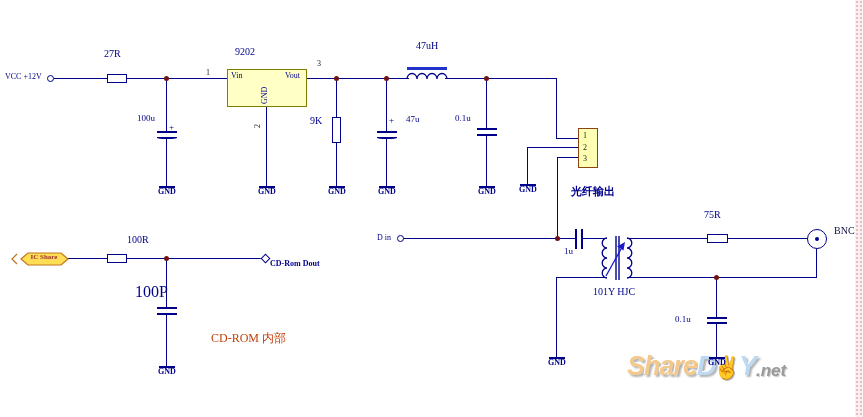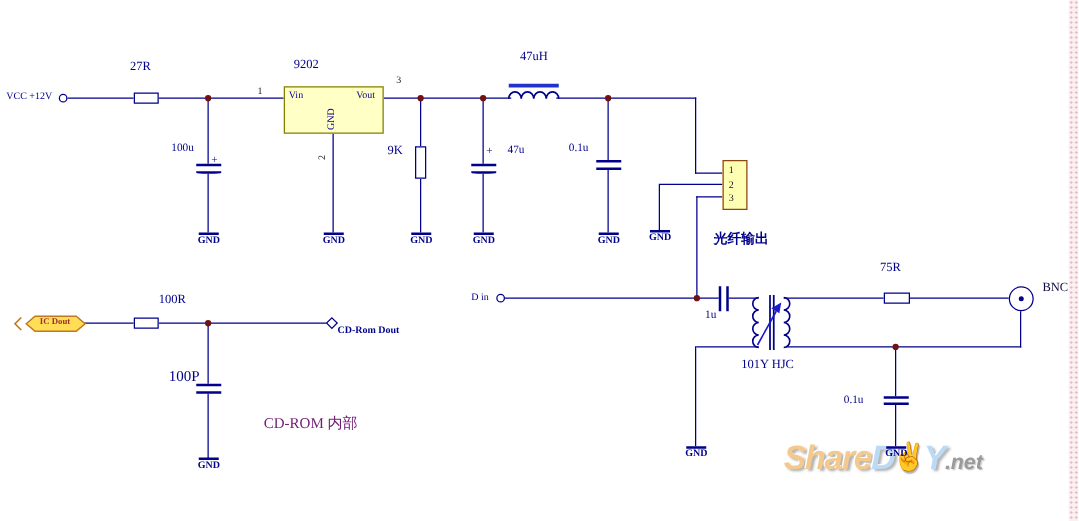--- a/index.html
+++ b/index.html
@@ -12,21 +12,21 @@
   .dot{position:absolute;width:5px;height:5px;border-radius:50%;background:#6E1212;}
   .res{position:absolute;background:#fff;border:1px solid #00008B;box-sizing:border-box;}
   .plate{position:absolute;background:#00008B;}
   .gbar{position:absolute;width:16px;height:2px;background:#00008B;}
   .glbl{position:absolute;width:26px;text-align:center;color:#00008B;font-size:8px;font-weight:bold;line-height:1;}
   .term{position:absolute;width:5px;height:5px;border:1px solid #00008B;border-radius:50%;background:#fff;}
   .diamond{position:absolute;width:5px;height:5px;border:1px solid #00008B;background:#fff;transform:rotate(45deg);}
   .icbox{position:absolute;background:#FFFFC6;border:1px solid #7F7F00;box-sizing:border-box;}
   .connbox{position:absolute;background:#FFFFB4;border:1px solid #8B4513;box-sizing:border-box;}
   .vtext{position:absolute;writing-mode:vertical-rl;transform:rotate(180deg);color:#00008B;font-size:8px;line-height:1;}
-  .wm{position:absolute;left:627px;top:351px;display:flex;align-items:flex-start;z-index:1;
+  .wm{position:absolute;left:627px;top:351px;display:flex;align-items:center;z-index:1;
       font-family:"Liberation Sans",sans-serif;font-style:italic;font-weight:bold;}
   .wm .sh{font-size:27px;color:#F3C98E;letter-spacing:-1px;text-shadow:-1px -1px 0 #fff,2px 2px 2px #B0B0B0;}
   .wm .bl{font-size:27px;color:#BDDAF4;letter-spacing:-1px;text-shadow:-1px -1px 0 #fff,2px 2px 2px #B0B0B0;}
   .wm .hand{font-size:22px;font-style:normal;color:#BDDAF4;margin:2px -2px 0 -2px;text-shadow:1px 1px 1px #B0B0B0;}
   .wm .net{font-size:17px;color:#9A9A9A;margin-top:9px;text-shadow:1px 1px 1px #C8C8C8;}
   .edge{position:absolute;right:0;top:0;width:8px;height:417px;background:#FAF0F2;
         background-image:radial-gradient(#E7BCC4 30%,rgba(0,0,0,0) 31%);background-size:4px 4px;}
   svg{position:absolute;overflow:visible;}
 </style>
 </head>
@@ -140,29 +140,29 @@
   <div class="glbl" style="left:544px;top:359px;z-index:2;">GND</div>
   <div class="gbar" style="left:709px;top:357px;z-index:2;"></div>
   <div class="glbl" style="left:704px;top:359px;z-index:2;">GND</div>
   <div class="gbar" style="left:159px;top:366px;"></div>
   <div class="glbl" style="left:154px;top:368px;">GND</div>
 
   <svg style="left:10px;top:251px;" width="64" height="16">
     <path d="M7,3 L2,8 L7,13" stroke="#C07820" stroke-width="1.3" fill="none"></path>
     <polygon points="11,8 18,2 51,2 58,8 51,14 18,14" fill="#FFDD55" stroke="#C07820" stroke-width="1.2"></polygon>
   </svg>
-  <div class="lbl" style="left:24px;top:254px;width:40px;text-align:center;font-size:7px;font-weight:bold;color:#A03030;">IC Dout</div>
+  <div class="lbl" style="left:24px;top:254px;width:40px;text-align:center;font-size:7px;font-weight:bold;color:#A03030;">IC Share</div>
   <div class="lbl" style="left:105px;top:235px;font-size:10px;margin-left:22px;">100R</div>
   <div class="res" style="left:107px;top:254px;width:20px;height:9px;"></div>
-  <div class="lbl" style="left:135px;top:295px;font-size:12px;">100P</div>
+  <div class="lbl" style="left:135px;top:284px;font-size:16px;">100P</div>
   <div class="plate" style="left:157px;top:307px;width:20px;height:2px;"></div>
   <div class="plate" style="left:157px;top:313px;width:20px;height:2px;"></div>
   <div class="diamond" style="left:262px;top:255px;"></div>
   <div class="lbl" style="left:270px;top:260px;font-size:8px;font-weight:bold;">CD-Rom Dout</div>
-  <div class="lbl" style="left:211px;top:332px;font-size:12px;color:#701a75;">CD-ROM 内部</div>
+  <div class="lbl" style="left:211px;top:332px;font-size:12px;color:#c2410c;">CD-ROM 内部</div>
 
   <div class="lbl" style="left:377px;top:234px;font-size:8px;">D in</div>
   <div class="term" style="left:397px;top:235px;"></div>
 
   <div class="plate" style="left:575px;top:229px;width:2px;height:20px;"></div>
   <div class="plate" style="left:581px;top:229px;width:2px;height:20px;"></div>
   <div class="lbl" style="left:564px;top:247px;">1u</div>
 
   <svg style="left:602px;top:236px;" width="30" height="46">
     <path d="M5,2 a4.8,5 0 0 0 0,10 a4.8,5 0 0 0 0,10 a4.8,5 0 0 0 0,10 a4.8,5 0 0 0 0,10" stroke="#00008B" stroke-width="1.3" fill="none"></path>

